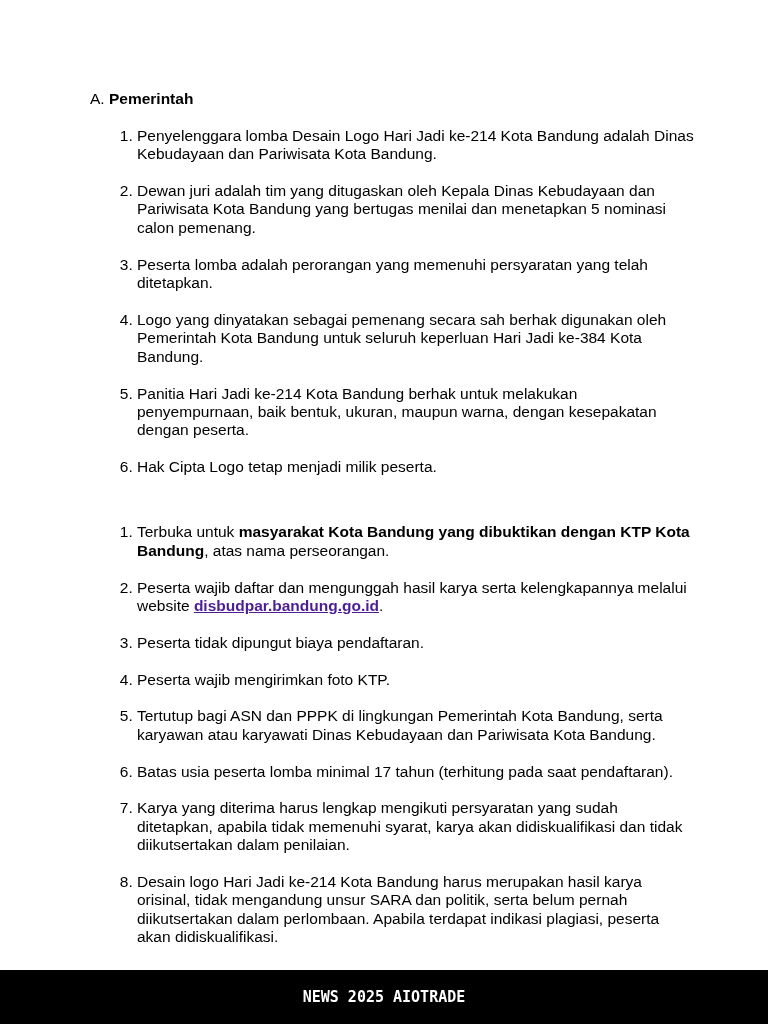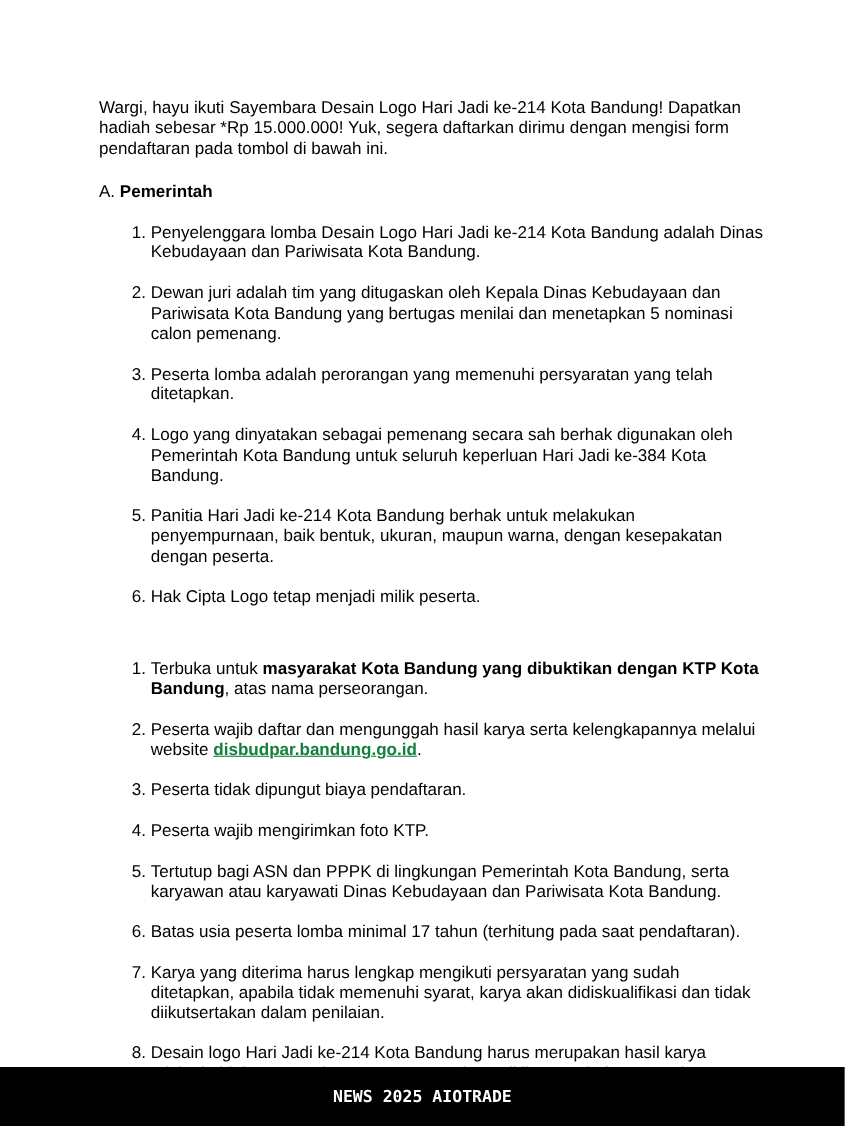--- a/index.html
+++ b/index.html
@@ -67,23 +67,20 @@
     font-weight: bold;
     font-size: 15px;
     letter-spacing: 0px;
   }
 </style>
 </head>
 <body style="background: rgb(255, 255, 255); color: rgb(0, 0, 0);">
 
 <div class="doc">
 
-  <p class="para-intro">Wargi, hayu ikuti Sayembara Desain Logo Hari Jadi ke-214 Kota Bandung! Dapatkan
-hadiah sebesar *Rp 15.000.000! Yuk, segera daftarkan dirimu dengan mengisi form
-pendaftaran pada tombol di bawah ini.</p>
 
 
 
   <h3 class="heading h-pengertian"><span>A. </span><span class="heading-bold">Pemerintah</span></h3>
 
   <ol class="doc-list list-a">
     <li>Penyelenggara lomba Desain Logo Hari Jadi ke-214 Kota Bandung adalah Dinas
 Kebudayaan dan Pariwisata Kota Bandung.</li>
     <li>Dewan juri adalah tim yang ditugaskan oleh Kepala Dinas Kebudayaan dan
 Pariwisata Kota Bandung yang bertugas menilai dan menetapkan 5 nominasi
@@ -97,21 +94,21 @@
 penyempurnaan, baik bentuk, ukuran, maupun warna, dengan kesepakatan
 dengan peserta.</li>
     <li>Hak Cipta Logo tetap menjadi milik peserta.</li>
   </ol>
 
 
   <ol class="doc-list list-b">
     <li><span>Terbuka untuk </span><span class="bold-inline">masyarakat Kota Bandung yang dibuktikan dengan KTP Kota
 Bandung</span><span>, atas nama perseorangan.</span></li>
     <li><span>Peserta wajib daftar dan mengunggah hasil karya serta kelengkapannya melalui
-website </span><a class="doc-link" style="color: #15803d;">disbudpar.bandung.go.id</a><span>.</span></li>
+website </span><a class="doc-link" style="color: #4c1d95;">disbudpar.bandung.go.id</a><span>.</span></li>
     <li>Peserta tidak dipungut biaya pendaftaran.</li>
     <li>Peserta wajib mengirimkan foto KTP.</li>
     <li>Tertutup bagi ASN dan PPPK di lingkungan Pemerintah Kota Bandung, serta
 karyawan atau karyawati Dinas Kebudayaan dan Pariwisata Kota Bandung.</li>
     <li>Batas usia peserta lomba minimal 17 tahun (terhitung pada saat pendaftaran).</li>
     <li>Karya yang diterima harus lengkap mengikuti persyaratan yang sudah
 ditetapkan, apabila tidak memenuhi syarat, karya akan didiskualifikasi dan tidak
 diikutsertakan dalam penilaian.</li>
     <li>Desain logo Hari Jadi ke-214 Kota Bandung harus merupakan hasil karya
 orisinal, tidak mengandung unsur SARA dan politik, serta belum pernah

